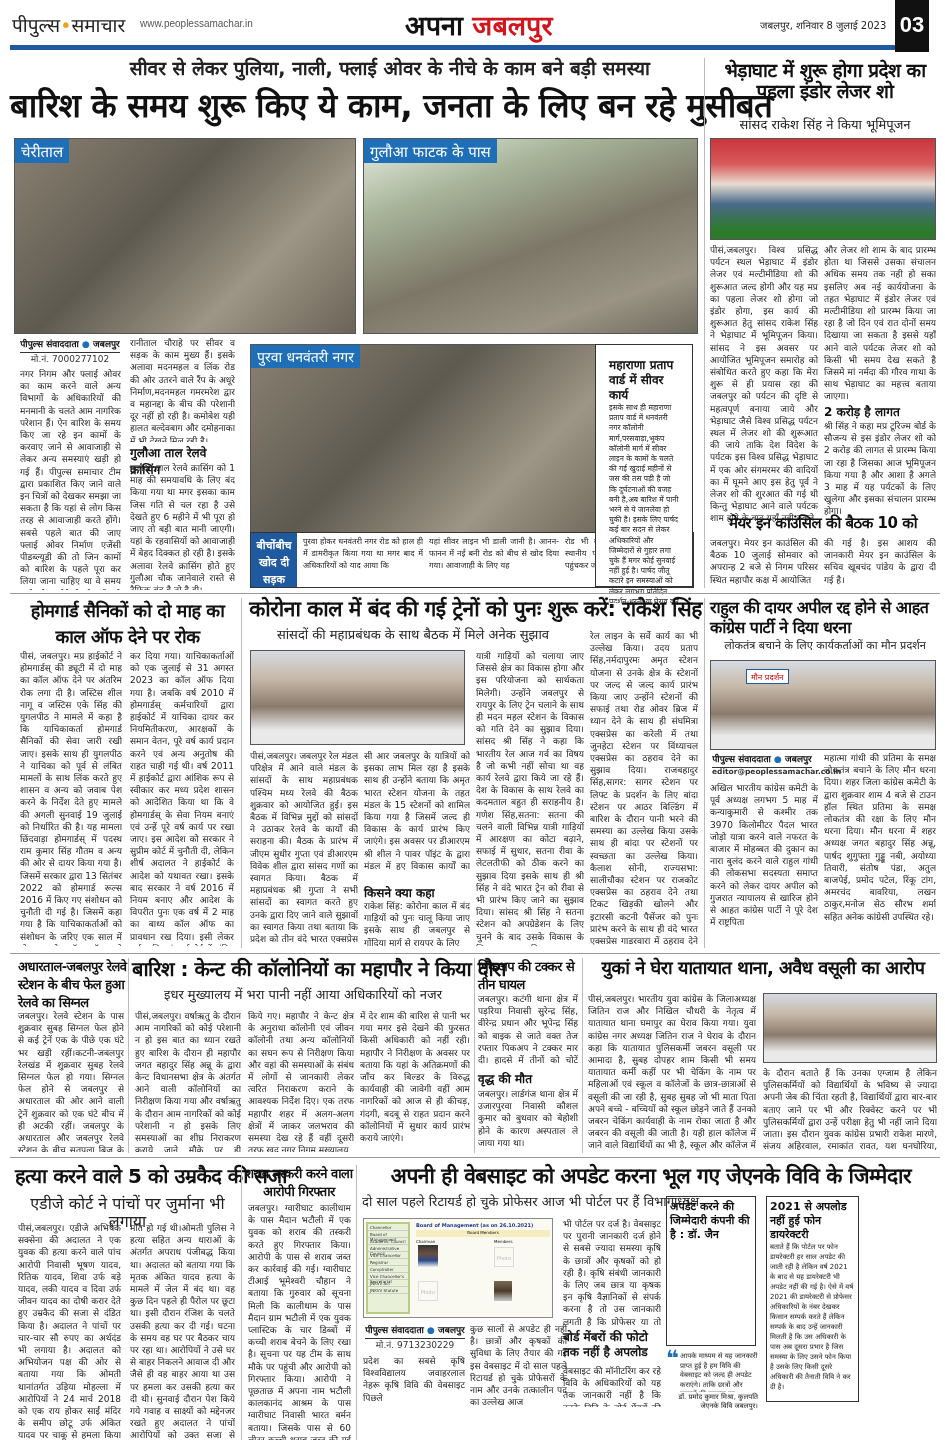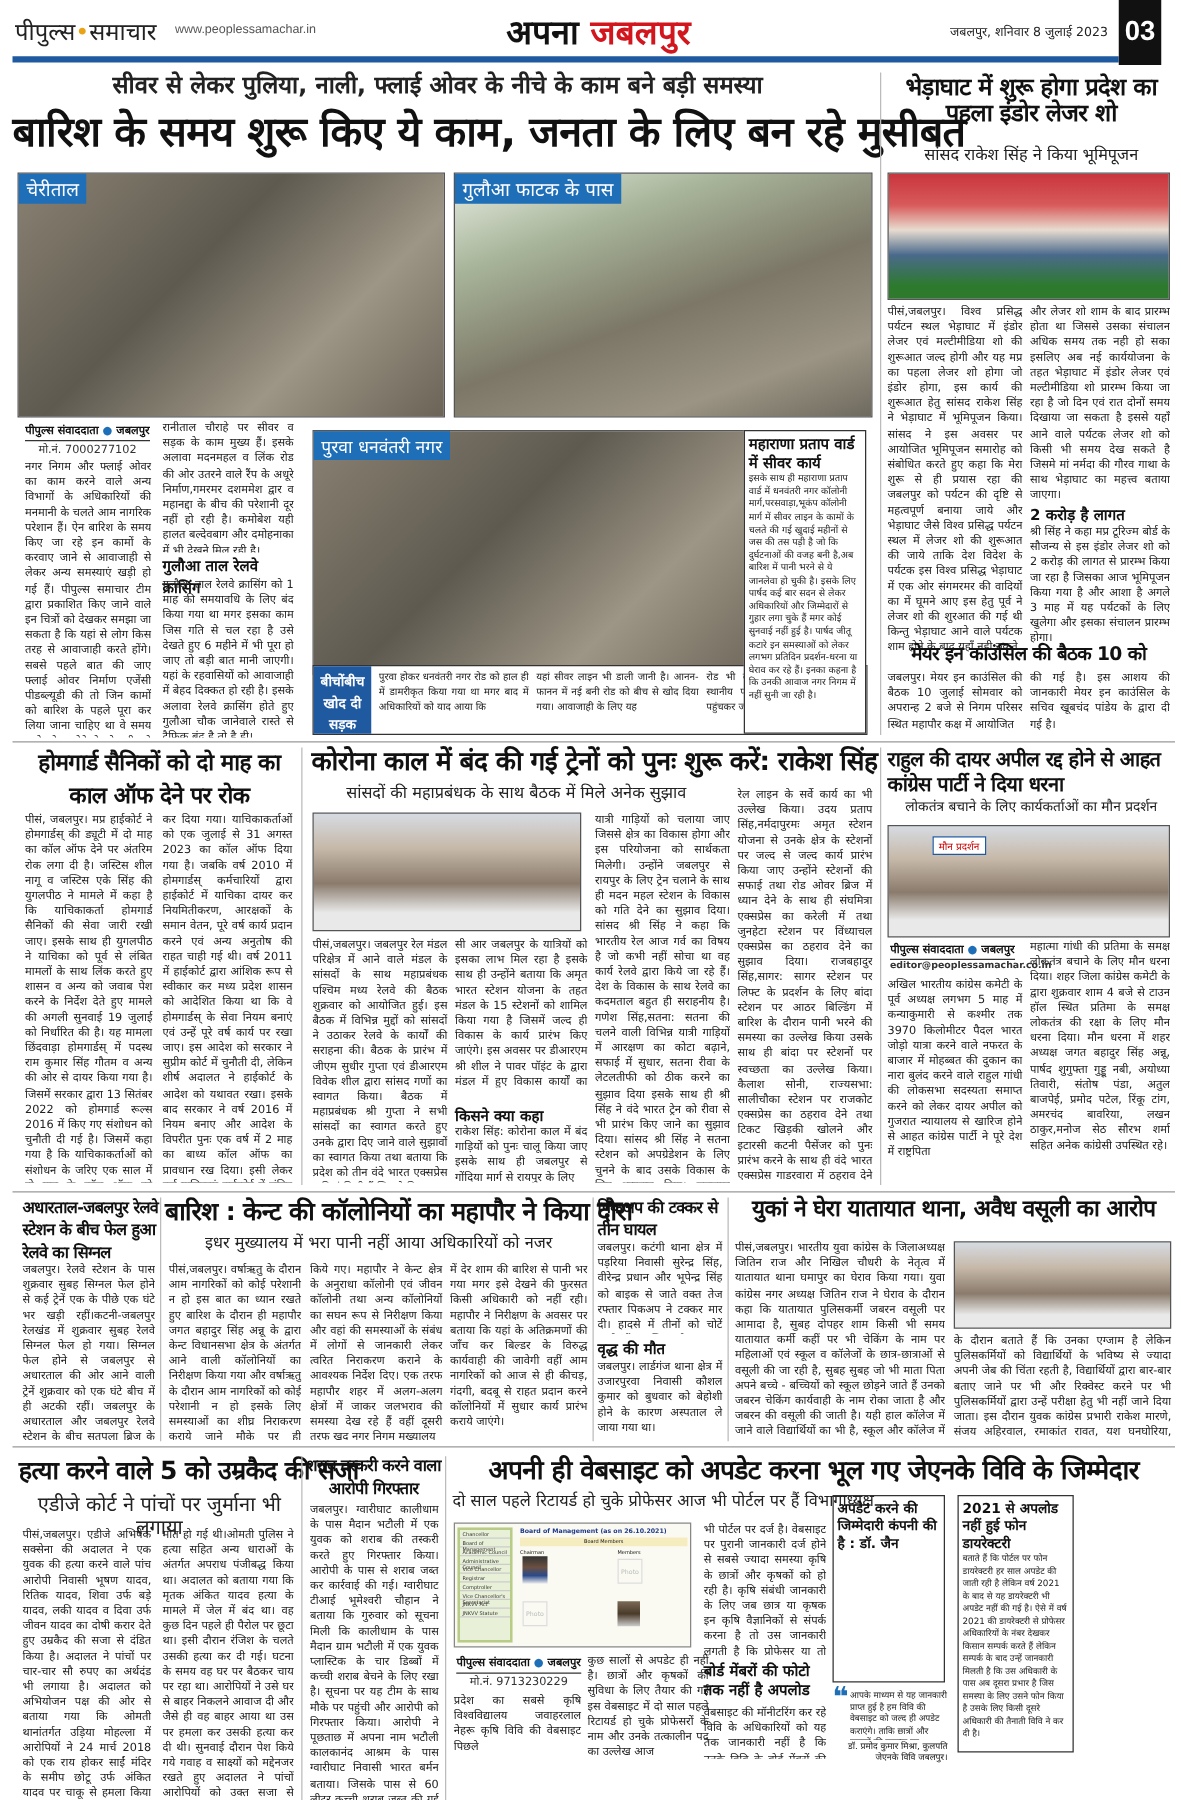--- a/index.html
+++ b/index.html
@@ -37,50 +37,50 @@
 </head>
 <body>
 
 <div class="abs brand"><span>पीपुल्स</span><span class="dot">•</span><span>समाचार</span></div>
 <div class="abs url">www.peoplessamachar.in</div>
 <div class="abs section"><span>अपना</span> <span class="red">जबलपुर</span></div>
 <div class="abs date">जबलपुर, शनिवार 8 जुलाई 2023</div>
 <div class="abs pgno">03</div>
 <div class="abs rule"></div>
 
-<div class="abs sub" style="left:90px;top:58px;width:560px;font-size:19px;font-weight:bold;text-align:left">सीवर से लेकर पुलिया, नाली, फ्लाई ओवर के नीचे के काम बने बड़ी समस्या</div>
+<div class="abs sub" style="left:90px;top:58px;width:560px;font-size:19px;font-weight:bold;text-align:right">सीवर से लेकर पुलिया, नाली, फ्लाई ओवर के नीचे के काम बने बड़ी समस्या</div>
 <div class="abs h1" style="left:10px;top:88px;width:690px;font-size:33px;text-align:center;white-space:nowrap">बारिश के समय शुरू किए ये काम, जनता के लिए बन रहे मुसीबत</div>
 
 <div class="abs photo" style="left:14px;top:138px;width:342px;height:196px">
   <span class="tag abs" style="left:0;top:0">चेरीताल</span>
 </div>
 <div class="abs photo green" style="left:363px;top:138px;width:335px;height:196px">
   <span class="tag abs" style="left:0;top:0">गुलौआ फाटक के पास</span>
 </div>
 
 <div class="abs byline" style="left:20px;top:337px;width:100px"><span>पीपुल्स संवाददाता</span> <span class="bdot">●</span> <span>जबलपुर</span></div>
 <div class="abs mob" style="left:20px;top:352px;width:100px">मो.नं. 7000277102</div>
 <div class="abs body" style="left:20px;top:368px;width:101px;height:222px">नगर निगम और फ्लाई ओवर का काम करने वाले अन्य विभागों के अधिकारियों की मनमानी के चलते आम नागरिक परेशान हैं। ऐन बारिश के समय किए जा रहे इन कामों के करवाए जाने से आवाजाही से लेकर अन्य समस्याएं खड़ी हो गई हैं। पीपुल्स समाचार टीम द्वारा प्रकाशित किए जाने वाले इन चित्रों को देखकर समझा जा सकता है कि यहां से लोग किस तरह से आवाजाही करते होंगे। सबसे पहले बात की जाए फ्लाई ओवर निर्माण एजेंसी पीडब्ल्यूडी की तो जिन कामों को बारिश के पहले पूरा कर लिया जाना चाहिए था वे समय रहते पूरे न होने से परेशानी बने हैं। इनमें</div>
 
-<div class="abs body" style="left:130px;top:337px;width:105px;height:105px">रानीताल चौराहे पर सीवर व सड़क के काम मुख्य हैं। इसके अलावा मदनमहल व लिंक रोड की ओर उतरने वाले रैंप के अधूरे निर्माण,गमरमर दशममेश द्वार व महानद्दा के बीच की परेशानी दूर नहीं हो रही है। कमोबेश यही हालत बल्देवबाग और दमोहनाका में भी देखने मिल रही है।</div>
+<div class="abs body" style="left:130px;top:337px;width:105px;height:105px">रानीताल चौराहे पर सीवर व सड़क के काम मुख्य हैं। इसके अलावा मदनमहल व लिंक रोड की ओर उतरने वाले रैंप के अधूरे निर्माण,मदनमहल गमरमरेश द्वार व महानद्दा के बीच की परेशानी दूर नहीं हो रही है। कमोबेश यही हालत बल्देवबाग और दमोहनाका में भी देखने मिल रही है।</div>
 <div class="abs subhead" style="left:130px;top:444px;width:110px;font-size:12px">गुलौआ ताल रेलवे क्रासिंग</div>
 <div class="abs body" style="left:130px;top:462px;width:105px;height:128px">गुलौआ ताल रेलवे क्रासिंग को 1 माह की समयावधि के लिए बंद किया गया था मगर इसका काम जिस गति से चल रहा है उसे देखते हुए 6 महीने में भी पूरा हो जाए तो बड़ी बात मानी जाएगी। यहां के रहवासियों को आवाजाही में बेहद दिक्कत हो रही है। इसके अलावा रेलवे क्रासिंग होते हुए गुलौआ चौक जानेवाले रास्ते से ट्रैफिक बंद है तो है ही।</div>
 
 <div class="abs photo" style="left:250px;top:344px;width:370px;height:196px">
   <span class="tag abs" style="left:0;top:0;font-size:14px">पुरवा धनवंतरी नगर</span>
 </div>
 
 <div class="abs box" style="left:250px;top:532px;width:444px;height:56px;background:#fff">
   <div class="abs redbox" style="left:0;top:0;width:46px;height:54px;font-size:11px;padding-top:4px;line-height:17px">बीचोंबीच खोद दी सड़क</div>
   <div class="abs body" style="left:178px;top:3px;width:130px;height:50px;font-size:8px;line-height:12px">यहां सीवर लाइन भी डाली जानी है। आनन-फानन में नई बनी रोड को बीच से खोद दिया गया। आवाजाही के लिए यह</div>
   <div class="abs body" style="left:52px;top:3px;width:120px;height:50px;font-size:8px;line-height:12px">पुरवा होकर धनवंतरी नगर रोड को हाल ही में डामरीकृत किया गया था मगर बाद में अधिकारियों को याद आया कि</div>
   <div class="abs body" style="left:314px;top:3px;width:126px;height:50px;font-size:8px;line-height:12px">रोड भी बंद हो गई। हालांकि यहां पर स्थानीय पार्षद जीतू कटारे ने मौके पर पहुंचकर जमकर हंगामा किया है।</div>
 </div>
 
-<div class="abs box" style="left:595px;top:344px;width:98px;height:243px;background:#fff;padding:3px">
+<div class="abs box" style="left:595px;top:344px;width:98px;height:243px;background:#fff;padding:13px">
   <div class="subhead" style="font-size:12px;line-height:15px">महाराणा प्रताप वार्ड में सीवर कार्य</div>
   <div class="body" style="font-size:7.5px;line-height:10.2px;height:200px;text-align:left">इसके साथ ही महाराणा प्रताप वार्ड में धनवंतरी नगर कॉलोनी मार्ग,परसवाड़ा,भूकंप कॉलोनी मार्ग में सीवर लाइन के कामों के चलते की गई खुदाई महीनों से जस की तस पड़ी है जो कि दुर्घटनाओं की वजह बनी है,अब बारिश में पानी भरने से ये जानलेवा हो चुकी है। इसके लिए पार्षद कई बार सदन से लेकर अधिकारियों और जिम्मेदारों से गुहार लगा चुके हैं मगर कोई सुनवाई नहीं हुई है। पार्षद जीतू कटारे इन समस्याओं को लेकर लगभग प्रतिदिन प्रदर्शन-धरना या घेराव कर रहे हैं। इनका कहना है कि उनकी आवाज नगर निगम में नहीं सुनी जा रही है।</div>
 </div>
 
 <div class="abs vrule" style="left:704px;top:58px;height:530px"></div>
 <div class="abs h1" style="left:710px;top:60px;width:230px;font-size:19px;text-align:center">भेड़ाघाट में शुरू होगा प्रदेश का पहला इंडोर लेजर शो</div>
 <div class="abs sub" style="left:710px;top:118px;width:230px;font-size:13px;text-align:center">सांसद राकेश सिंह ने किया भूमिपूजन</div>
 <div class="abs photo stage" style="left:710px;top:138px;width:226px;height:102px"></div>
 <div class="abs body" style="left:710px;top:244px;width:108px;height:298px">पीसं,जबलपुर। विश्व प्रसिद्ध पर्यटन स्थल भेड़ाघाट में इंडोर लेजर एवं मल्टीमीडिया शो की शुरूआत जल्द होगी और यह मप्र का पहला लेजर शो होगा जो इंडोर होगा, इस कार्य की शुरूआत हेतु सांसद राकेश सिंह ने भेड़ाघाट में भूमिपूजन किया। सांसद ने इस अवसर पर आयोजित भूमिपूजन समारोह को संबोधित करते हुए कहा कि मेरा शुरू से ही प्रयास रहा की जबलपुर को पर्यटन की दृष्टि से महत्वपूर्ण बनाया जाये और भेड़ाघाट जैसे विश्व प्रसिद्ध पर्यटन स्थल में लेजर शो की शुरूआत की जाये ताकि देश विदेश के पर्यटक इस विश्व प्रसिद्ध भेड़ाघाट में एक ओर संगमरमर की वादियों का में घूमने आए इस हेतु पूर्व ने लेजर शो की शुरआत की गई थी किन्तु भेड़ाघाट आने वाले पर्यटक शाम होने के बाद यहाँ नही रुकते</div>
 <div class="abs body" style="left:824px;top:244px;width:112px;height:158px">और लेजर शो शाम के बाद प्रारम्भ होता था जिससे उसका संचालन अधिक समय तक नही हो सका इसलिए अब नई कार्ययोजना के तहत भेड़ाघाट में इंडोर लेजर एवं मल्टीमीडिया शो प्रारम्भ किया जा रहा है जो दिन एवं रात दोनों समय दिखाया जा सकता है इससे यहाँ आने वाले पर्यटक लेजर शो को किसी भी समय देख सकते है जिसमे मां नर्मदा की गौरव गाथा के साथ भेड़ाघाट का महत्त्व बताया जाएगा।</div>

